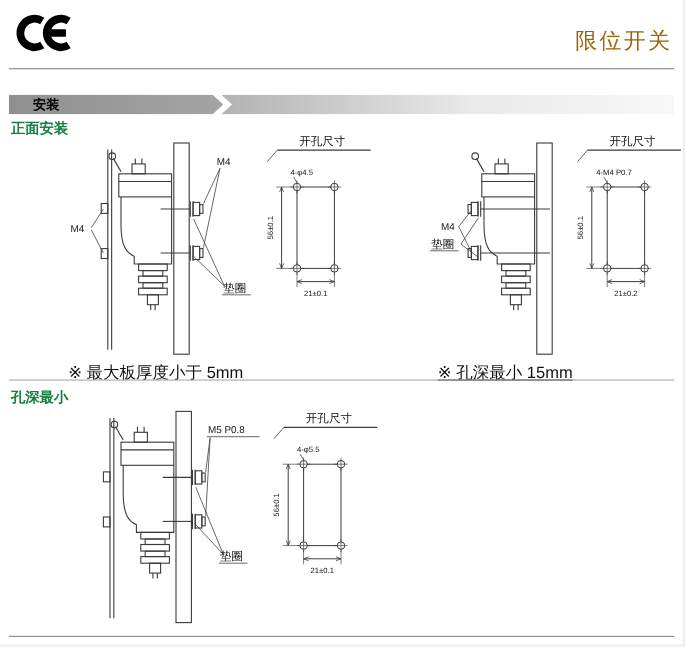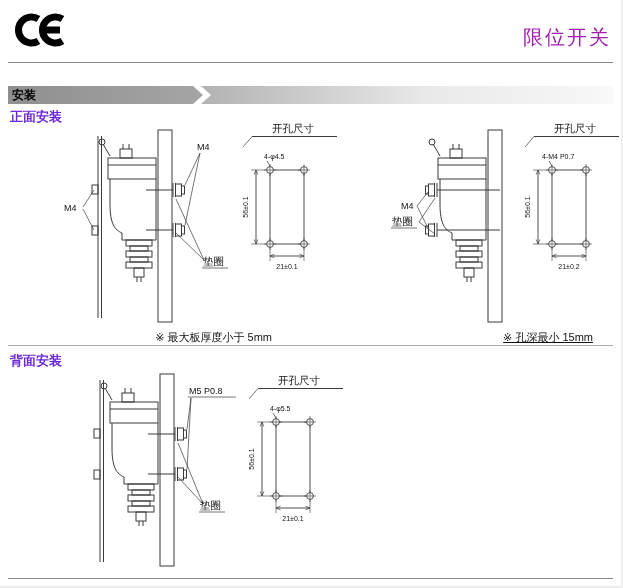--- a/index.html
+++ b/index.html
@@ -10,42 +10,42 @@
     font-family:"Liberation Sans","DejaVu Sans",sans-serif;
     color:#111;
     overflow:hidden;
     border-right:2px solid #eee;
     border-bottom:2px solid #eee;
     box-sizing:border-box;
   }
   .ce-logo{position:absolute;left:14px;top:10px;}
   .title{
     position:absolute;right:10px;top:24px;
-    font-size:20px;font-weight:500;letter-spacing:2px;color:#a21caf;
+    font-size:20px;font-weight:500;letter-spacing:2px;color:#a16207;
   }
   .hr{position:absolute;left:8px;right:8px;border-top:1px solid #888;height:0;}
   .hr1{top:62px;}
   .hr2{top:345px;border-top-color:#aaa;}
   .hr3{top:578px;}
   .banner{position:absolute;left:8px;right:8px;top:86px;height:18px;display:flex;}
   .banner-dark{
-    width:195px;display:flex;align-items:center;padding-left:4px;box-sizing:border-box;
+    width:195px;display:flex;align-items:center;padding-left:22px;box-sizing:border-box;
     background:linear-gradient(to right,#8f8f8f,#a5a5a5);
     clip-path:polygon(0 0,calc(100% - 10px) 0,100% 50%,calc(100% - 10px) 100%,0 100%);
   }
   .banner-label{font-size:12px;font-weight:bold;color:#000;}
   .banner-light{
     flex:1;margin-left:-2px;
     background:linear-gradient(to right,#b2b2b2,#e9e9e9 55%,#f8f8f8);
     clip-path:polygon(0 0,100% 0,100% 100%,0 100%,10px 50%);
   }
-  .sec-h{position:absolute;font-size:13px;font-weight:bold;color:#6d28d9;}
+  .sec-h{position:absolute;font-size:13px;font-weight:bold;color:#15803d;}
   .sec-h-front{left:10px;top:108px;}
   .sec-h-back{left:10px;top:352px;}
-  .note{position:absolute;font-size:11px;color:#111;text-align:right;white-space:nowrap;}
+  .note{position:absolute;font-size:15px;color:#111;text-align:left;white-space:nowrap;}
   .note1{left:62px;top:330px;width:210px;}
   .note2{left:398px;top:330px;width:195px;text-decoration:underline;}
   .note3{left:58px;top:560px;width:210px;}
   .abs{position:absolute;}
   
   .ln{stroke:#3a3a3a;stroke-width:1;fill:none;}
   .ldr{stroke:#3a3a3a;stroke-width:0.7;fill:none;}
   svg text{fill:#111;stroke:none;font-family:"Liberation Sans","DejaVu Sans",sans-serif;}
   .t9{font-size:9px;}
   .t10{font-size:10.5px;}
@@ -181,21 +181,21 @@
     <text x="20" y="37" class="ts">4-M4 P0.7</text>
     <line x1="27" y1="39" x2="30.5" y2="45" class="ldr"></line>
     <use href="#holes"></use>
     <text transform="rotate(-90 8 85)" x="8" y="85" text-anchor="middle" class="ts">56±0.1</text>
     <text x="47" y="147" text-anchor="middle" class="ts">21±0.2</text>
   </svg>
   <div class="note note2">※ 孔深最小 15mm</div>
 
   <div class="hr hr2"></div>
 
-  <div class="sec-h sec-h-back">背面安装</div>
+  <div class="sec-h sec-h-back">孔深最小</div>
 
   <svg class="abs" style="left:60px;top:366px;" width="235" height="205" viewBox="0 0 235 205">
     <use href="#sw-core"></use>
     <line x1="40" y1="14" x2="40" y2="196" class="ln"></line>
     <line x1="43.5" y1="14" x2="43.5" y2="196" class="ln"></line>
     <use href="#screw-r" x="0" y="68"></use>
     <use href="#screw-r" x="0" y="108"></use>
     <rect x="34" y="63" width="6" height="9" class="ln"></rect>
     <rect x="34" y="104" width="6" height="9" class="ln"></rect>
     <path class="ldr" d="M131 32 L127 63 M131 32 L127 103"></path>

